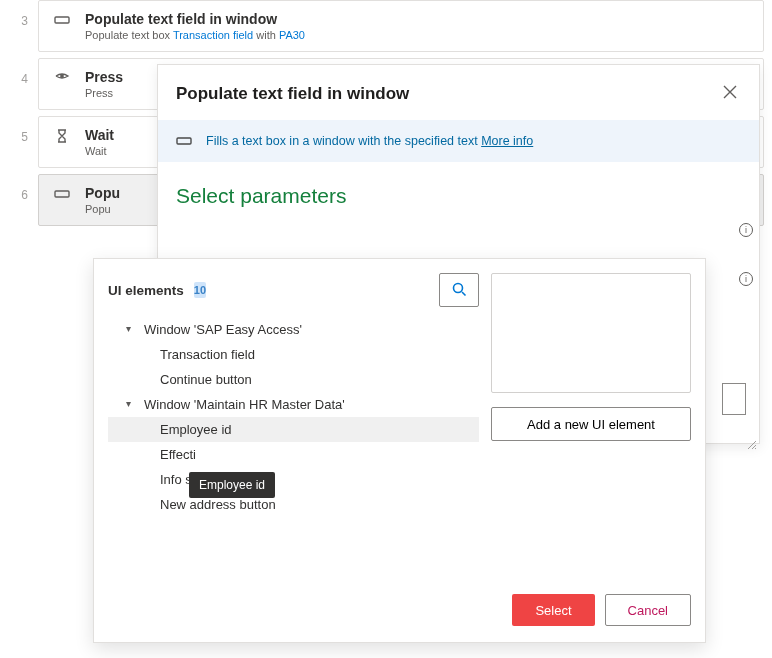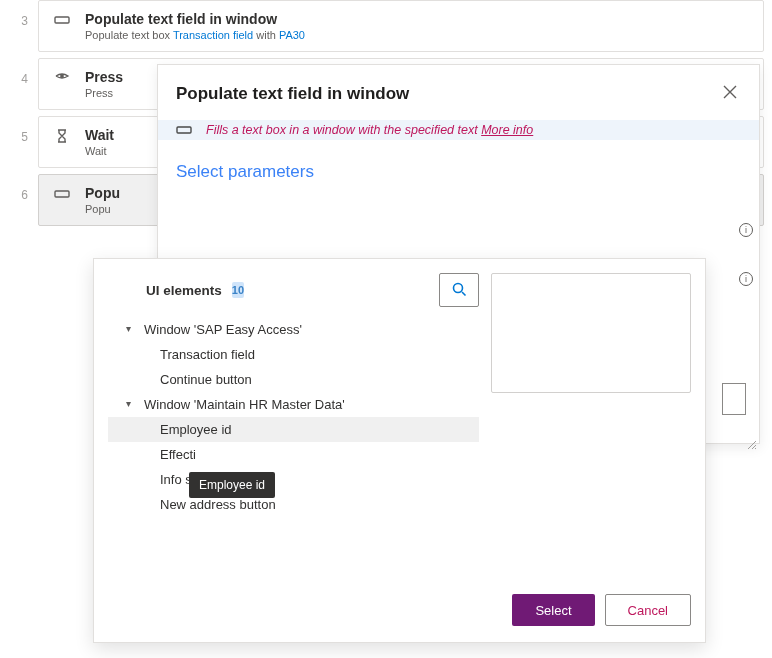--- a/index.html
+++ b/index.html
@@ -62,30 +62,29 @@
   }
   .modal-title { font-size: 17px; font-weight: 600; color: #201f1e; }
   .close-btn { background:none; border:none; cursor:pointer; color:#605e5c; padding:4px; }
   .close-btn svg { width: 14px; height: 14px; }
 
   .info-banner {
     background: #eef4fb;
     display: flex;
     align-items: center;
     gap: 14px;
-    padding: 2px 18px;
+    padding: 13px 18px;
     font-size: 12.5px;
-    color: #be185d;
-    font-style: italic;
+    color: #0369a1;
   }
   .info-banner .more { text-decoration: underline; cursor: pointer; }
   .info-icon { width: 16px; height: 16px; display:flex; align-items:center; }
   .info-icon svg { width:16px; height:16px; }
 
-  .section-title { font-size: 17px; color:#3b82f6; padding: 22px 18px 8px 18px; font-weight: 400; }
+  .section-title { font-size: 21px; color:#15803d; padding: 22px 18px 8px 18px; font-weight: 400; }
 
   .param-row { display:flex; align-items:center; padding: 10px 12px 10px 18px; }
   .param-label { width: 78px; font-size: 13px; color:#323130; }
   .param-input {
     flex: 1;
     border: 1px solid #0078d4;
     border-radius: 2px;
     height: 30px;
     display: flex;
     align-items: center;
@@ -110,21 +109,21 @@
     height: 385px;
     background: #fff;
     border: 1px solid #e1dfdd;
     box-shadow: 0 6px 18px rgba(0,0,0,0.12);
     padding: 14px 14px 16px 14px;
     display: flex;
     flex-direction: column;
   }
   .popup-top { display:flex; align-items:flex-start; gap: 12px; height: 178px; }
   .tree-side { flex: 1; }
-  .tree-head { display:flex; align-items:center; justify-content:space-between; height: 34px; margin-left: 38px; }
+  .tree-head { display:flex; align-items:center; justify-content:space-between; height: 34px; }
   .tree-head-left { display:flex; align-items:center; gap:10px; }
   .tree-title { font-size: 13.5px; font-weight: 600; }
   .count-badge { background:#cfe4fa; color:#3b83c7; font-size:11px; padding:2px 0; border-radius:2px; font-weight:600; }
   .search-btn {
     width: 40px; height: 34px; border:1px solid #8a8886; border-radius:2px;
     background:#fff; cursor:pointer; display:flex; align-items:center; justify-content:center;
     color:#0078d4;
   }
   .search-btn svg { width:16px; height:16px; }
 
@@ -140,21 +139,21 @@
   .caret { width:10px; color:#5b5a59; font-size: 10px; transform: translateY(-1px); }
 
   .tooltip {
     position:absolute; top: 213px; left: 95px;
     background:#323130; color:#fff; font-size:12px;
     padding:6px 10px; border-radius:2px;
   }
 
   .popup-footer { margin-top:auto; display:flex; justify-content:flex-end; gap:10px; }
   .btn { height:32px; padding:0 22px; font-size:13px; border-radius:2px; cursor:pointer; border:1px solid transparent; }
-  .btn-primary { background:#701a75; color:#fff; }
+  .btn-primary { background:#ef4444; color:#fff; }
   .btn-secondary { background:#fff; color:#be185d; border:1px solid #8a8886; }
 
   
   .under-btn {
     position:absolute; top:383px; left:722px;
     width:24px; height:32px; border:1px solid #8a8886; background:#fff;
   }
   .resize-hint {
     position:absolute; bottom:211px; right:16px;
     width:10px; height:10px;
@@ -309,20 +308,21 @@
           <div class="tree-node level2">
             <span>Info subtype</span>
           </div>
           <div class="tree-node level2">
             <span>New address button</span>
           </div>
         </div>
     </div>
     <div class="preview-side">
       <div class="preview-box"></div>
+      <button class="add-btn">Add a new UI element</button>
     </div>
   </div>
 
   <div class="tooltip">Employee id</div>
 
   <div class="popup-footer">
     <button class="btn btn-primary">Select</button>
     <button class="btn btn-secondary">Cancel</button>
   </div>
 </div>

